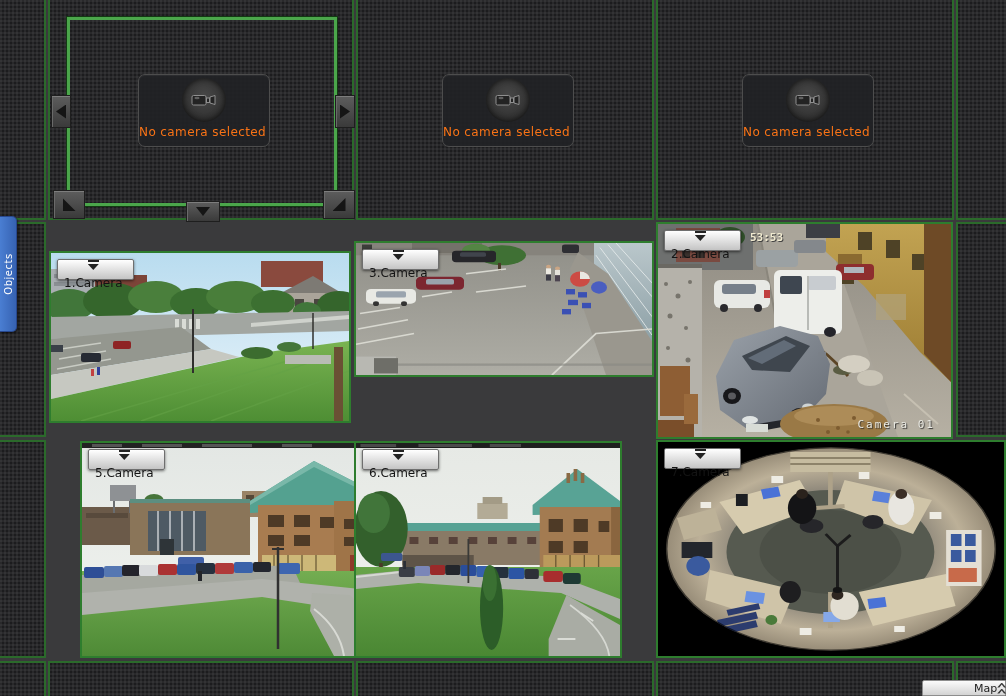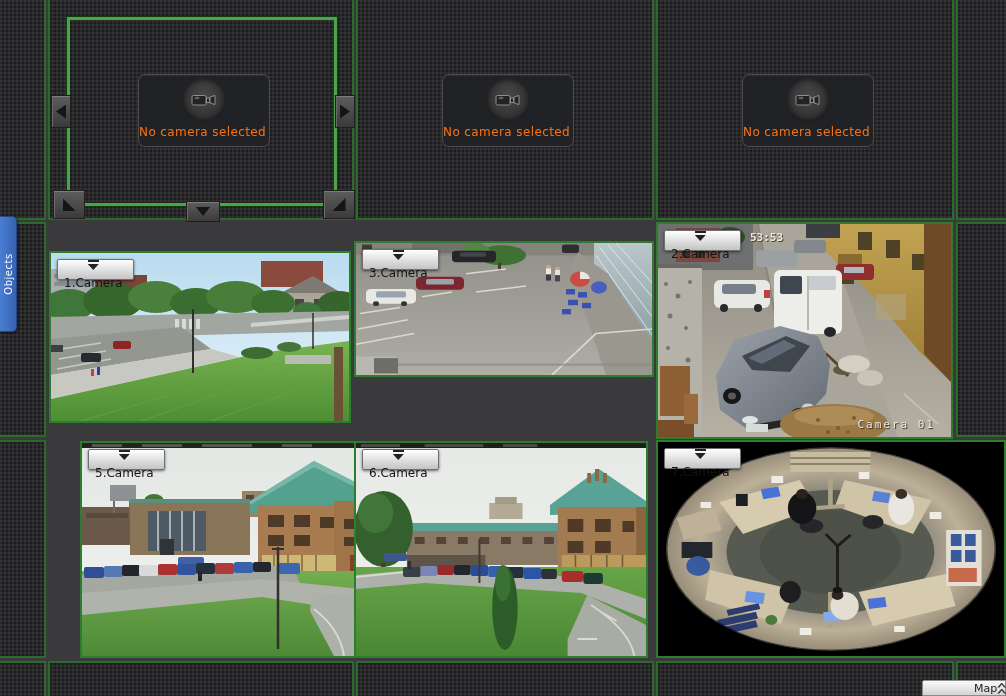--- a/index.html
+++ b/index.html
@@ -522,21 +522,21 @@
     </svg>
     <div class="cam-label">
       <span class="dd-icon">
           <span class="bar"></span>
           <span class="tri-dn"></span>
         </span>
       <span>5.Camera</span>
     </div>
   </div>
 
-  <div class="video" style="left:354px;top:441px;width:294px;height:217px;">
+  <div class="video" style="left:354px;top:441px;width:268px;height:217px;">
     <svg class="scene" viewBox="0 0 296 213" preserveAspectRatio="none">
       <defs>
         <linearGradient id="g6sky" x1="0" y1="0" x2="0" y2="1">
             <stop offset="0" stop-color="#e6e9e5"></stop>
             <stop offset="1" stop-color="#f0f2ee"></stop>
           </linearGradient>
         <linearGradient id="g6lawn" x1="0" y1="0" x2="0" y2="1">
             <stop offset="0" stop-color="#68a449"></stop>
             <stop offset="1" stop-color="#4a8733"></stop>
           </linearGradient>

